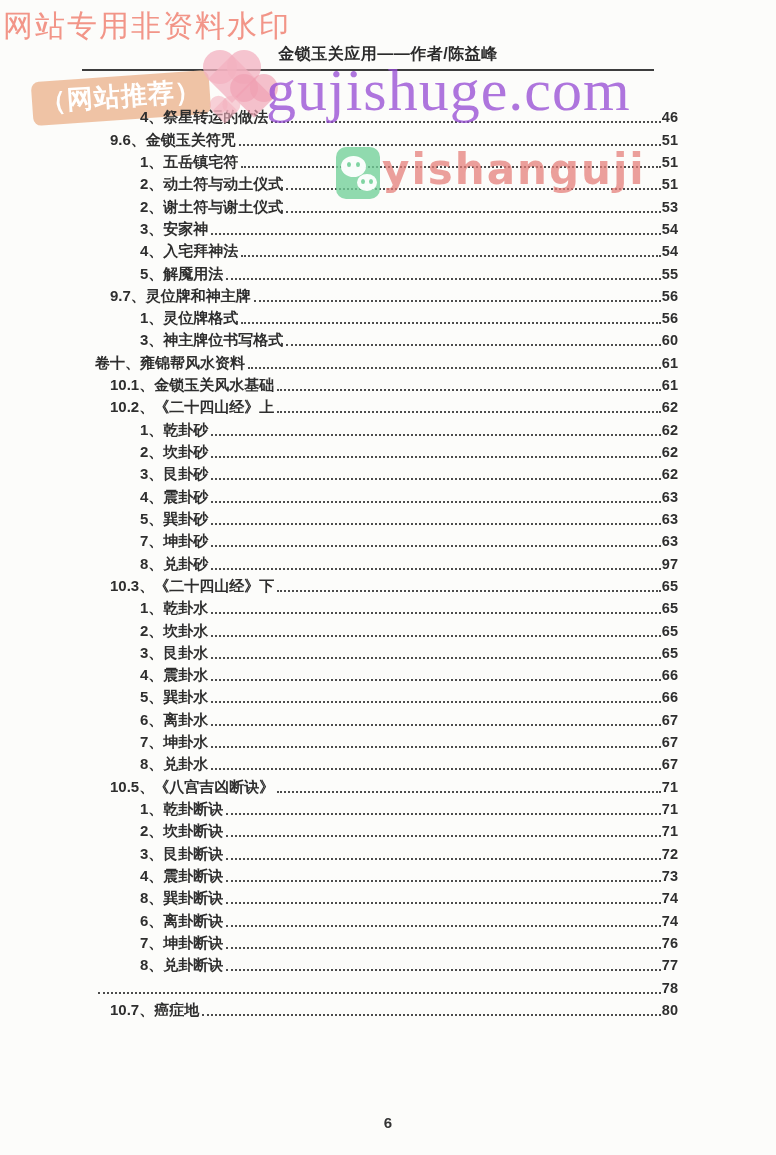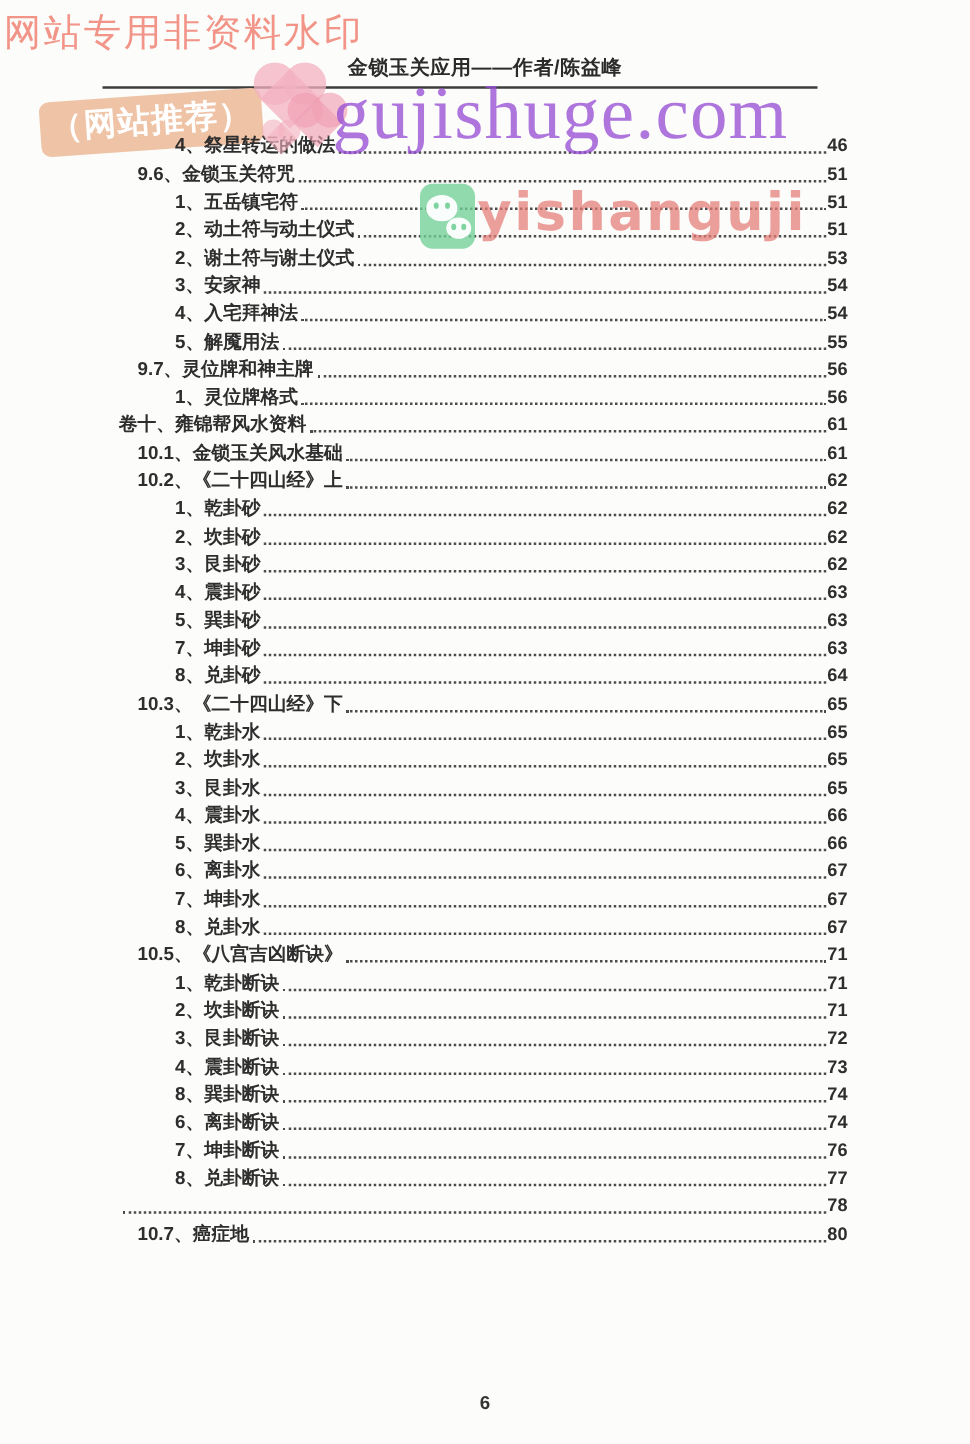--- a/index.html
+++ b/index.html
@@ -151,20 +151,25 @@
       <span class="toc-label lvl1">9.7、灵位牌和神主牌</span>
       <span class="leader"></span>
       <span class="toc-page">56</span>
     </div>
     <div class="toc-row">
       <span class="toc-label lvl2">1、灵位牌格式</span>
       <span class="leader"></span>
       <span class="toc-page">56</span>
     </div>
     <div class="toc-row">
+      <span class="toc-label lvl2">3、神主牌位书写格式</span>
+      <span class="leader"></span>
+      <span class="toc-page">60</span>
+    </div>
+    <div class="toc-row">
       <span class="toc-label lvl0">卷十、雍锦帮风水资料</span>
       <span class="leader"></span>
       <span class="toc-page">61</span>
     </div>
     <div class="toc-row">
       <span class="toc-label lvl1">10.1、金锁玉关风水基础</span>
       <span class="leader"></span>
       <span class="toc-page">61</span>
     </div>
     <div class="toc-row">
@@ -198,21 +203,21 @@
       <span class="toc-page">63</span>
     </div>
     <div class="toc-row">
       <span class="toc-label lvl2">7、坤卦砂</span>
       <span class="leader"></span>
       <span class="toc-page">63</span>
     </div>
     <div class="toc-row">
       <span class="toc-label lvl2">8、兑卦砂</span>
       <span class="leader"></span>
-      <span class="toc-page">64</span>
+      <span class="toc-page">97</span>
     </div>
     <div class="toc-row">
       <span class="toc-label lvl1">10.3、《二十四山经》下</span>
       <span class="leader"></span>
       <span class="toc-page">65</span>
     </div>
     <div class="toc-row">
       <span class="toc-label lvl2">1、乾卦水</span>
       <span class="leader"></span>
       <span class="toc-page">65</span>

